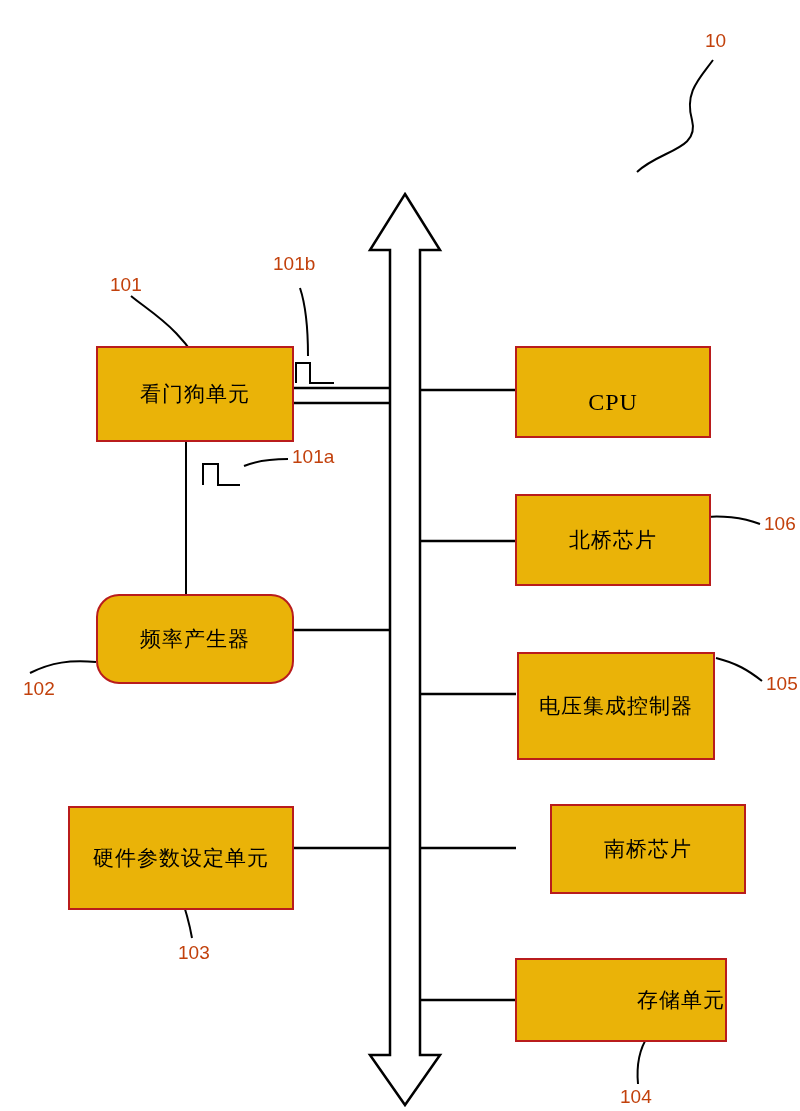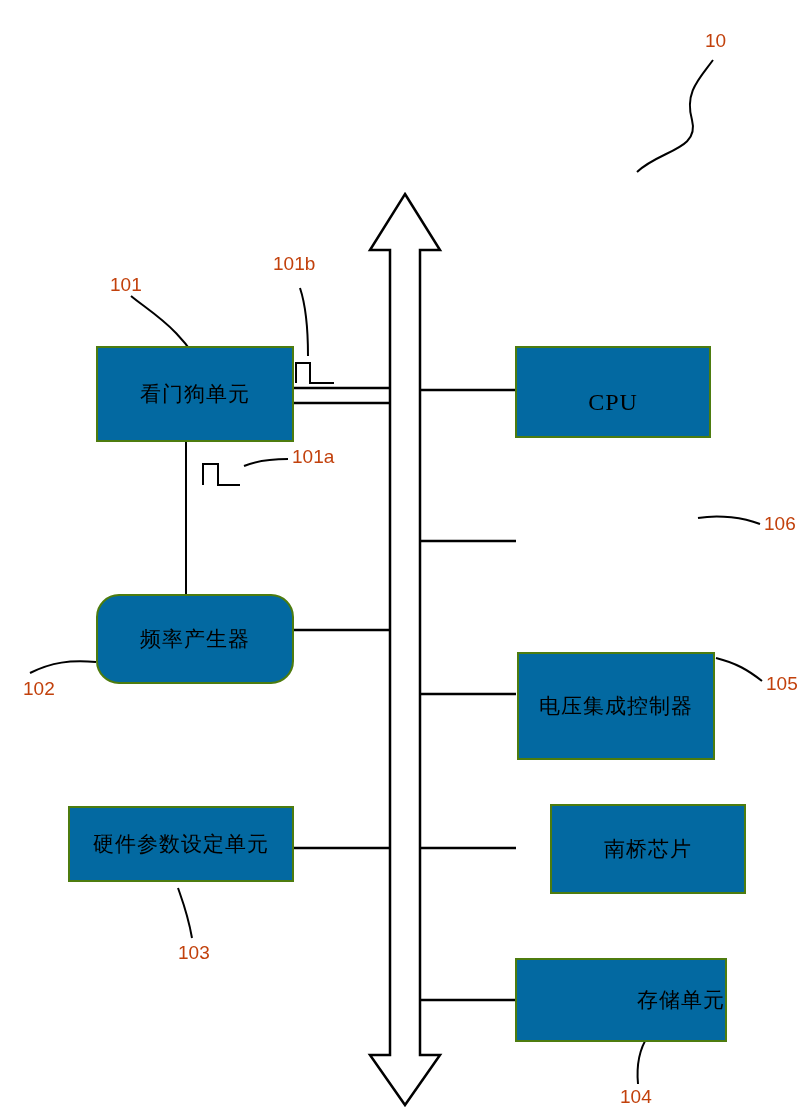--- a/index.html
+++ b/index.html
@@ -10,22 +10,22 @@
   #page {
     position: relative;
     width: 800px;
     height: 1111px;
     background: #ffffff;
     overflow: hidden;
     font-family: "Liberation Sans", sans-serif;
   }
   .box {
     position: absolute;
-    border: 2px solid #4d7c0f;
-    background: #0369a1;
+    border: 2px solid #b91c1c;
+    background: #eab308;
     box-sizing: border-box;
     display: flex;
     align-items: center;
     justify-content: center;
     color: #000;
   }
   .box span {
     font-size: 21px;
     letter-spacing: 1px;
     white-space: nowrap;
@@ -86,28 +86,31 @@
   </svg>
 
   <div class="box" style="left:96px; top:346px; width:198px; height:96px;">
     <span>看门狗单元</span>
   </div>
 
   <div class="box" style="left:96px; top:594px; width:198px; height:90px;border-radius:23px;">
     <span>频率产生器</span>
   </div>
 
-  <div class="box" style="left:68px; top:806px; width:226px; height:76px;">
+  <div class="box" style="left:68px; top:806px; width:226px; height:104px;">
     <span>硬件参数设定单元</span>
   </div>
 
   <div class="box" style="left:515px; top:346px; width:196px; height:92px;">
     <span style="font-family:'Liberation Serif', serif; font-size:24px;margin-top:20px;">CPU</span>
   </div>
 
+  <div class="box" style="left:515px; top:494px; width:196px; height:92px;">
+    <span>北桥芯片</span>
+  </div>
 
   <div class="box" style="left:517px; top:652px; width:198px; height:108px;">
     <span>电压集成控制器</span>
   </div>
 
   <div class="box" style="left:515px; top:804px; width:196px; height:90px;margin-left:35px;">
     <span>南桥芯片</span>
   </div>
 
   <div class="box" style="left:515px; top:958px; width:212px; height:84px;justify-content:flex-end;">

